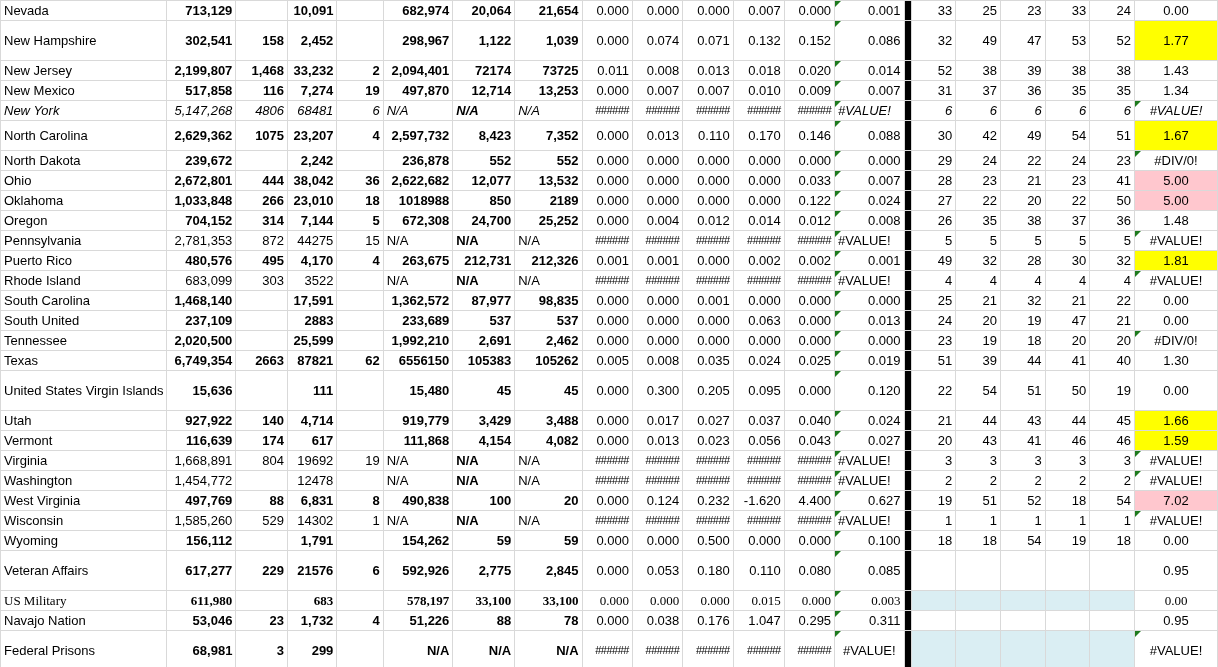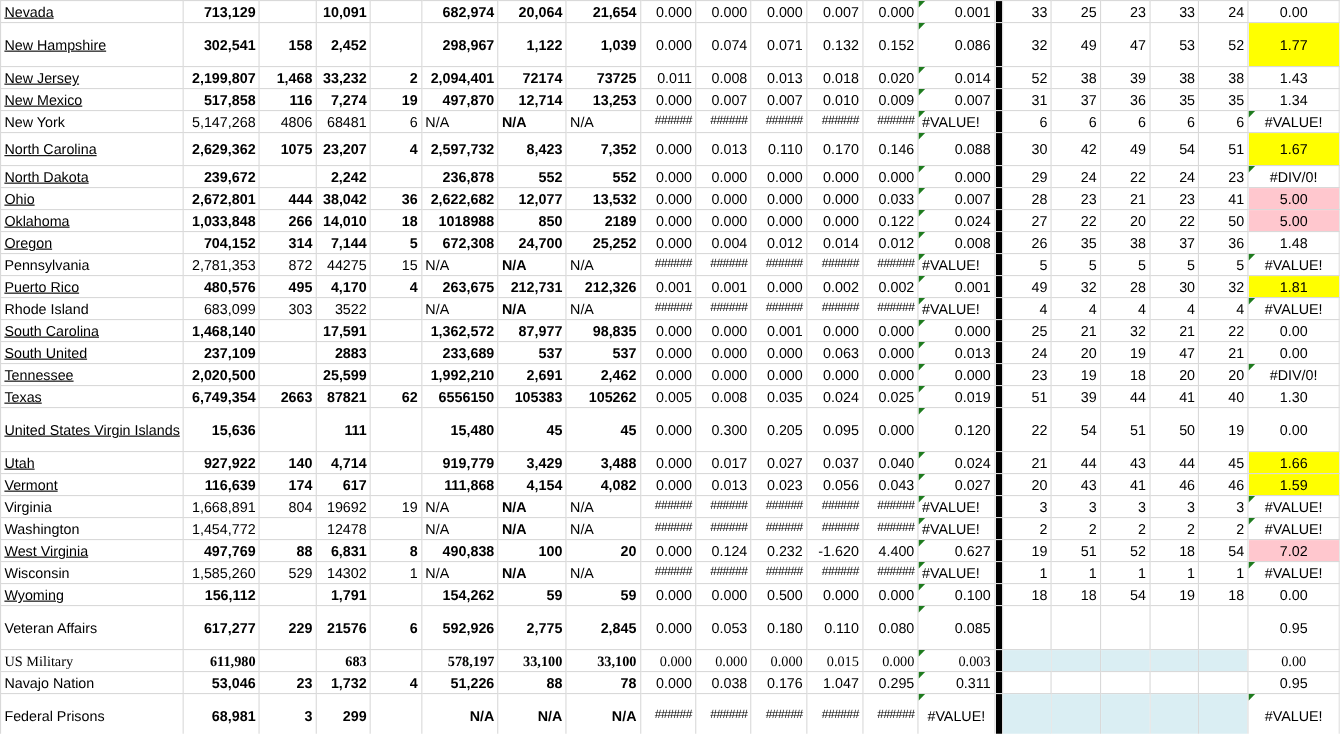--- a/index.html
+++ b/index.html
@@ -3,21 +3,21 @@
 <meta charset="utf-8">
 <style>
   html, body { margin:0; padding:0; background:#ffffff; }
   body { width:1218px; height:667px; overflow:hidden; position:relative;
          font-family:"Liberation Sans", "DejaVu Sans", sans-serif; font-size:13px; color:#000; }
   #sheet { position:absolute; left:0; top:0; width:1218px; }
   table.grid { border-collapse:collapse; table-layout:fixed; }
   table.grid td { border:1px solid #d9d9d9; padding:0 3px; white-space:nowrap; overflow:hidden;
                   position:relative; line-height:17px; vertical-align:middle; }
   td.name { text-align:left; white-space:normal; line-height:20px; }
-  td.name.link span { text-decoration:underline; }
+  td.name.link span { }
   td.num { text-align:right; }
   td.txt { text-align:left; }
   td.ctr { text-align:center; }
   td.bold { font-weight:bold; }
   td.sep { background:#000; border-color:#000; padding:0; }
   td.hl-yellow { background:#ffff00; }
   td.hl-pink { background:#ffc7ce; }
   td.hl-blue { background:#daeef3; border-color:#daeef3; }
   .tri::before { content:""; position:absolute; left:0; top:0; width:0; height:0;
                  border-top:6px solid #1e7b1e; border-right:6px solid transparent; }
@@ -137,21 +137,21 @@
           <td class="num">0.009</td>
           <td class="num tri">0.007</td>
           <td class="sep"></td>
           <td class="num">31</td>
           <td class="num">37</td>
           <td class="num">36</td>
           <td class="num">35</td>
           <td class="num">35</td>
           <td class="ctr">1.34</td>
         </tr>
-        <tr style="height: 20px;">
+        <tr style="height: 20px; font-style: italic;">
           <td class="name"><span>New York</span></td>
           <td class="num">5,147,268</td>
           <td class="num">4806</td>
           <td class="num">68481</td>
           <td class="num">6</td>
           <td class="txt">N/A</td>
           <td class="txt bold">N/A</td>
           <td class="txt">N/A</td>
           <td class="num hash">######</td>
           <td class="num hash">######</td>
@@ -233,21 +233,21 @@
           <td class="num">23</td>
           <td class="num">21</td>
           <td class="num">23</td>
           <td class="num">41</td>
           <td class="ctr hl-pink">5.00</td>
         </tr>
         <tr style="height: 20px;">
           <td class="name link"><span>Oklahoma</span></td>
           <td class="num bold">1,033,848</td>
           <td class="num bold">266</td>
-          <td class="num bold">14,010</td>
+          <td class="num bold">23,010</td>
           <td class="num bold">18</td>
           <td class="num bold">1018988</td>
           <td class="num bold">850</td>
           <td class="num bold">2189</td>
           <td class="num">0.000</td>
           <td class="num">0.000</td>
           <td class="num">0.000</td>
           <td class="num">0.000</td>
           <td class="num">0.122</td>
           <td class="num tri">0.024</td>

